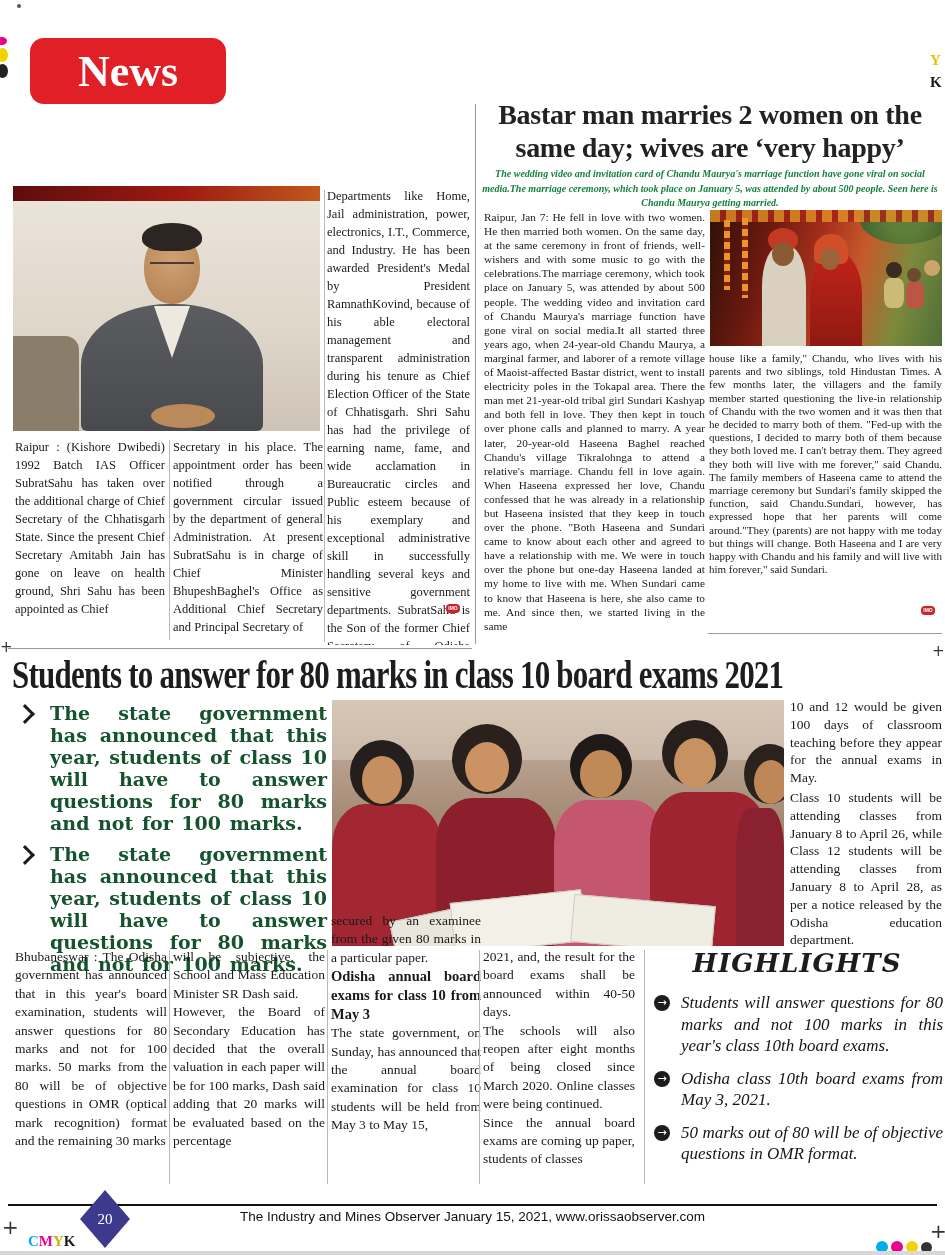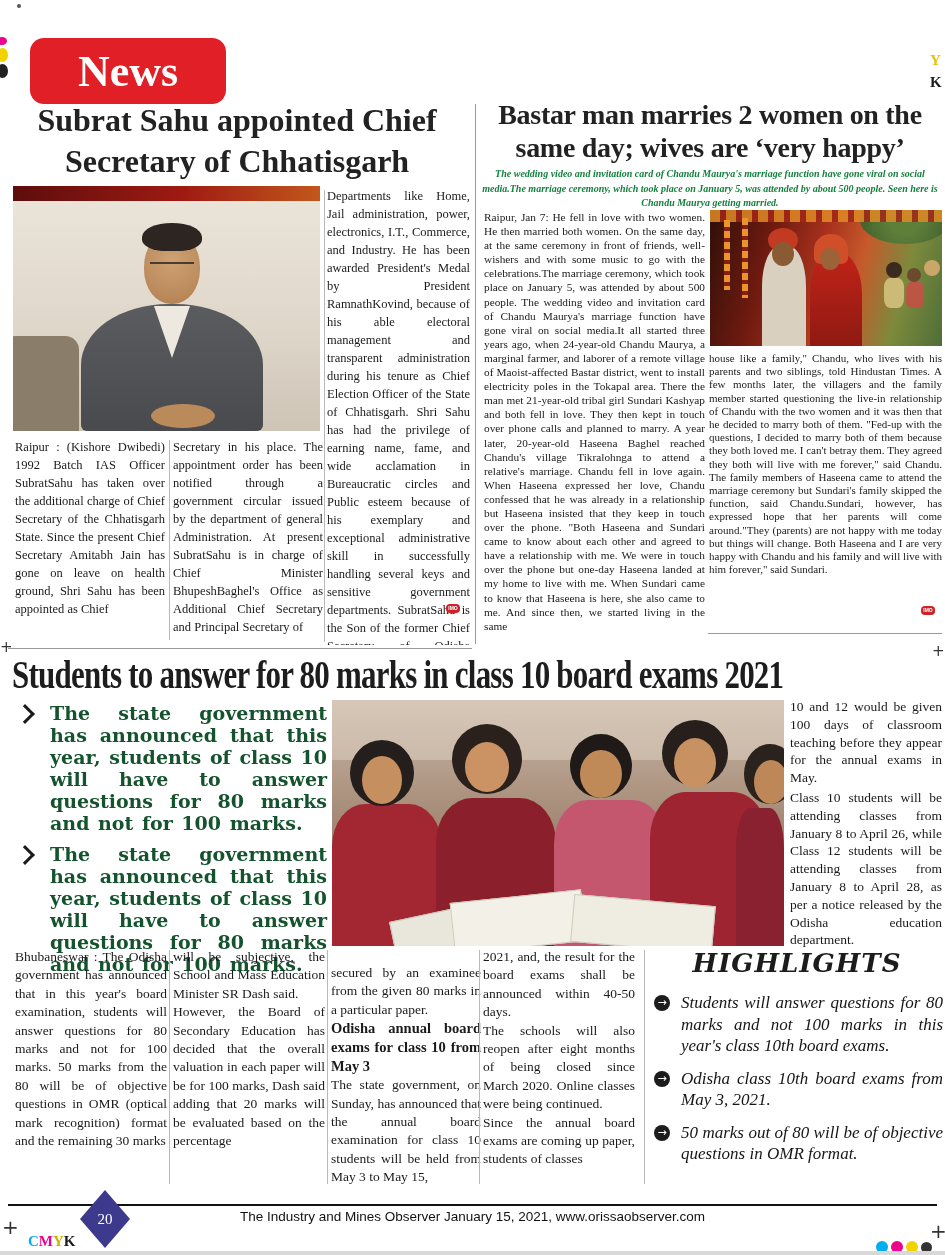--- a/index.html
+++ b/index.html
@@ -66,21 +66,20 @@
   <div class="abs" style="left:-3px;top:37px;width:10px;height:8px;background:#ec008c;border-radius:50%;"></div>
   <div class="abs" style="left:-3px;top:48px;width:11px;height:14px;background:#f2d200;border-radius:50%;"></div>
   <div class="abs" style="left:-3px;top:64px;width:11px;height:14px;background:#222;border-radius:50%;"></div>
   <div class="abs" style="left:930px;top:52px;color:#e8c400;font-weight:bold;font-size:15px;">Y</div>
   <div class="abs" style="left:930px;top:74px;color:#1a1a1a;font-weight:bold;font-size:15px;">K</div>
 
   <div class="abs banner">
     <span>News</span>
   </div>
 
-  <div class="abs hl-left">Subrat Sahu appointed Chief Secretary of Chhatisgarh</div>
 
   <div class="photo" style="left:13px;top:186px;width:307px;height:245px;background:linear-gradient(180deg,#ece5da 0%,#ded6c9 60%,#cdc4b6 100%);">
     <div class="abs" style="left:0;top:0;width:307px;height:15px;background:linear-gradient(90deg,#5e0d0c,#9e1a12 55%,#c2571c);"></div>
     <div class="abs" style="left:-12px;top:150px;width:78px;height:95px;background:#8a7d6a;border-radius:14px 14px 0 0;"></div>
     <div class="abs" style="left:68px;top:118px;width:182px;height:127px;background:linear-gradient(180deg,#5b5c60,#494a4e);border-radius:48% 48% 6px 6px;"></div>
     <div class="abs" style="left:141px;top:120px;width:36px;height:52px;background:#eee9e0;clip-path:polygon(0 0,100% 0,50% 100%);"></div>
     <div class="abs" style="left:131px;top:46px;width:56px;height:72px;background:radial-gradient(circle at 50% 40%,#cfa173,#b07f50);border-radius:48%;"></div>
     <div class="abs" style="left:129px;top:37px;width:60px;height:28px;background:#2c2522;border-radius:50% 50% 40% 40%;"></div>
     <div class="abs" style="left:137px;top:76px;width:44px;height:2px;background:#4a3b33;"></div>
     <div class="abs" style="left:138px;top:218px;width:64px;height:24px;background:#bb8a5b;border-radius:50%;"></div>
@@ -164,21 +163,21 @@
   <div class="abs just clip" style="left:790px;top:698px;width:152px;height:250px;">
     <p class="b14t" style="margin:0 0 2px 0;">10 and 12 would be given 100 days of classroom teaching before they appear for the annual exams in May.</p>
     <p class="b14t" style="margin:0;">Class 10 students will be attending classes from January 8 to April 26, while Class 12 students will be attending classes from January 8 to April 28, as per a notice released by the Odisha education department.</p>
   </div>
 
   <div class="abs just clip b14" style="left:15px;top:948px;width:152px;height:238px;">Bhubaneswar : The Odisha government has announced that in this year's board examination, students will answer questions for 80 marks and not for 100 marks. 50 marks from the 80 will be of objective questions in OMR (optical mark recognition) format and the remaining 30 marks</div>
   <div class="abs just clip" style="left:173px;top:948px;width:152px;height:238px;">
     <p class="b14" style="margin:0;">will be subjective, the School and Mass Education Minister SR Dash said.</p>
     <p class="b14" style="margin:0;">However, the Board of Secondary Education has decided that the overall valuation in each paper will be for 100 marks, Dash said adding that 20 marks will be evaluated based on the percentage</p>
   </div>
-  <div class="abs just clip" style="left:331px;top:964px;width:150px;height:238px;">
+  <div class="abs just clip" style="left:331px;top:912px;width:150px;height:238px;">
     <p class="b14" style="margin:0;">secured by an examinee from the given 80 marks in a particular paper.</p>
     <p class="subhead just" style="margin:0;">Odisha annual board exams for class 10 from May 3</p>
     <p class="b14" style="margin:0;">The state government, on Sunday, has announced that the annual board examination for class 10 students will be held from May 3 to May 15,</p>
   </div>
   <div class="abs just clip" style="left:483px;top:948px;width:152px;height:238px;">
     <p class="b14" style="margin:0;">2021, and, the result for the board exams shall be announced within 40-50 days.</p>
     <p class="b14" style="margin:0;">The schools will also reopen after eight months of being closed since March 2020. Online classes were being continued.</p>
     <p class="b14" style="margin:0;">Since the annual board exams are coming up paper, students of classes</p>
   </div>
 

